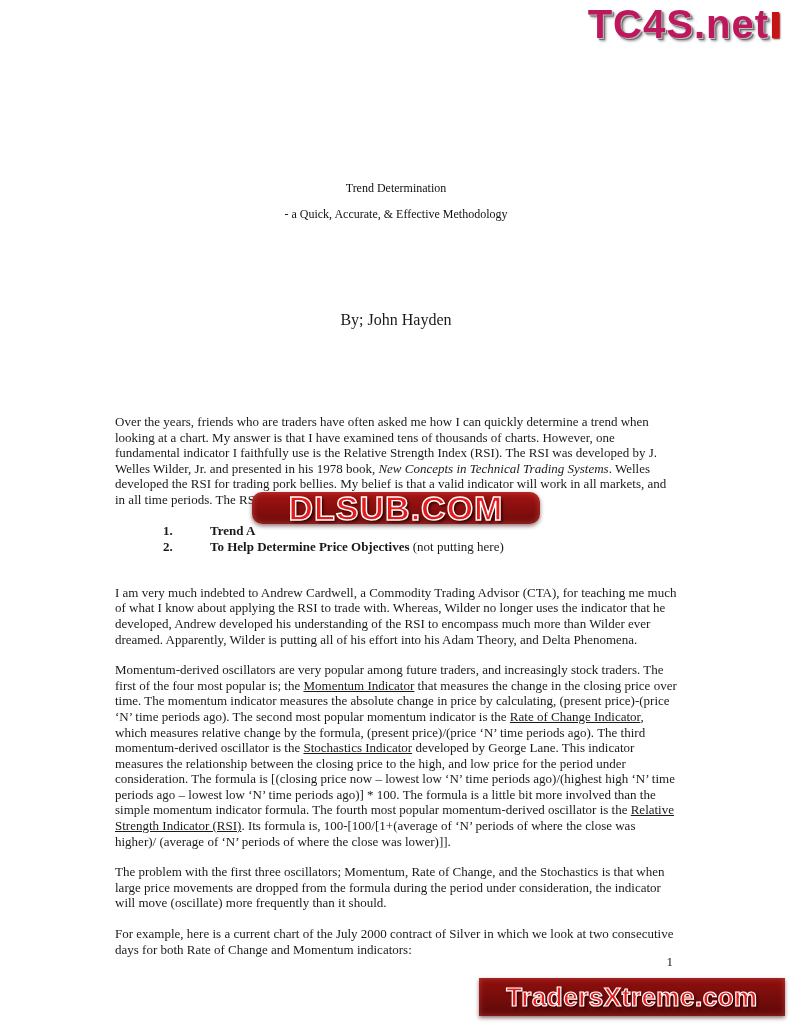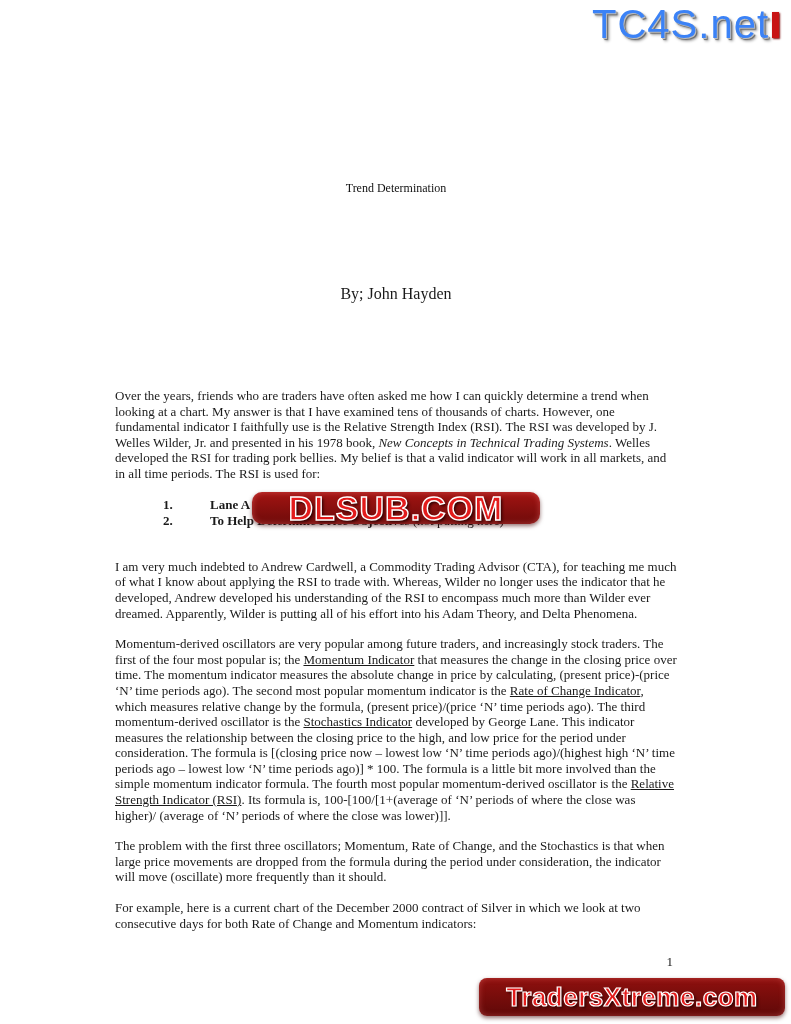--- a/index.html
+++ b/index.html
@@ -10,22 +10,22 @@
     margin:0 auto;
     background:#ffffff;
     overflow:hidden;
     font-family:"Liberation Serif", serif;
     color:#1a1a1a;
   }
   
   .wm-top{
     position:absolute; top:2px; right:12px;
     font-family:"Liberation Sans", sans-serif;
-    font-weight:normal; font-size:40px; letter-spacing:1px;
-    color:#3b82f6;
+    font-weight:bold; font-size:40px; letter-spacing:1px;
+    color:#be185d;
     text-shadow:1px 1px 0 #bdbdbd, 2px 2px 1px #6a6a6a, 3px 3px 3px #9a9a9a;
   }
   .wm-top .red-accent{
     display:inline-block; width:7px; height:26px; margin-left:3px;
     background:#c81414; vertical-align:baseline;
     box-shadow:1px 1px 2px #7a0808;
   }
   .wm-center{
     position:absolute; left:252px; top:492px;
     width:288px; height:32px;
@@ -36,21 +36,21 @@
     font-family:"Liberation Sans", sans-serif;
     font-weight:bold; font-size:34px; letter-spacing:1px;
     color:#e31b1b;
     -webkit-text-stroke:1.4px #ffffff;
     text-shadow:2px 2px 3px #2e0000;
   }
   .wm-bottom{
     position:absolute; right:6px; top:978px;
     width:306px; height:38px;
     background:linear-gradient(#8f100e,#5f0908);
-    border-radius:8px;
+    border-radius:0;
     box-shadow:0 2px 4px rgba(60,0,0,.55), inset 0 0 6px rgba(255,120,120,.4);
     display:flex; align-items:center; justify-content:center;
     font-family:"Liberation Sans", sans-serif;
     font-weight:bold; font-size:26px; letter-spacing:.5px;
     color:#e31b1b;
     -webkit-text-stroke:1.2px #ffffff;
     text-shadow:2px 2px 3px #2e0000;
   }
   
   .doc{
@@ -89,38 +89,39 @@
 
 <div class="page">
 
   <div class="wm-top">
     <span>TC4S.net</span><span class="red-accent"></span>
   </div>
 
   <div class="doc">
     <div class="title">
       <div>Trend Determination</div>
+      <div>- a Quick, Accurate, &amp; Effective Methodology</div>
     </div>
     <div class="byline">By; John Hayden</div>
     <div class="body-blocks">
         <p class="body-p"><span>Over the years, friends who are traders have often asked me how I can quickly determine a trend when looking at a chart. My answer is that I have examined tens of thousands of charts. However, one fundamental indicator I faithfully use is the Relative Strength Index (RSI). The RSI was developed by J. Welles Wilder, Jr. and presented in his 1978 book, </span><span style="font-style: italic;">New Concepts in Technical Trading Systems</span><span>. Welles developed the RSI for trading pork bellies. My belief is that a valid indicator will work in all markets, and in all time periods.  The RSI is used for:</span></p>
         <div class="olist">
           <div class="list-item">
             <span class="list-num">1.</span>
-            <span class="list-body"><span style="font-weight: bold;">Lane A</span></span>
+            <span class="list-body"><span style="font-weight: bold;">Trend A</span></span>
           </div>
           <div class="list-item">
             <span class="list-num">2.</span>
             <span class="list-body"><span style="font-weight: bold; margin-top: 28px;">To Help Determine Price Objectives</span><span> (not putting here)</span></span>
           </div>
         </div>
         <p class="body-p"><span>I am very much indebted to Andrew Cardwell, a Commodity Trading Advisor (CTA), for teaching me much of what I know about applying the RSI to trade with. Whereas, Wilder no longer uses the indicator that he developed, Andrew developed his understanding of the RSI to encompass much more than Wilder ever dreamed. Apparently, Wilder is putting all of his effort into his Adam Theory, and Delta Phenomena.</span></p>
         <p class="body-p"><span>Momentum-derived oscillators are very popular among future traders, and increasingly stock traders. The first of the four most popular is; the </span><span style="text-decoration: underline;">Momentum Indicator</span><span> that measures the change in the closing price over time. The momentum indicator measures the absolute change in price by calculating,  (present price)-(price ‘N’ time periods ago). The second most popular momentum indicator is the </span><span style="text-decoration: underline;">Rate of Change Indicator</span><span>, which measures relative change by the formula, (present price)/(price ‘N’ time periods ago). The third momentum-derived oscillator is the </span><span style="text-decoration: underline;">Stochastics Indicator</span><span> developed by George Lane. This indicator measures the relationship between the closing price to the high, and low price for the period under consideration. The formula is [(closing price now – lowest low ‘N’ time periods ago)/(highest high ‘N’ time periods ago – lowest low ‘N’ time periods ago)] * 100. The formula is a little bit more involved than the simple momentum indicator formula. The fourth most popular momentum-derived oscillator is the </span><span style="text-decoration: underline;">Relative Strength Indicator (RSI)</span><span>. Its formula is, 100-[100/[1+(average of ‘N’ periods of where the close was higher)/ (average of ‘N’ periods of where the close was lower)]].</span></p>
         <p class="body-p"><span>The problem with the first three oscillators; Momentum, Rate of Change, and the Stochastics is that when large price movements are dropped from the formula during the period under consideration, the indicator will move (oscillate) more frequently than it should.</span></p>
-        <p class="body-p"><span>For example, here is a current chart of the December 2000 contract of Silver in which we look at two consecutive days for both Rate of Change and Momentum indicators:</span></p>
+        <p class="body-p"><span>For example, here is a current chart of the July 2000 contract of Silver in which we look at two consecutive days for both Rate of Change and Momentum indicators:</span></p>
       </div>
   </div>
 
   <div class="wm-center">
     <span>DLSUB.COM</span>
   </div>
 
   <div class="page-number">1</div>
 
   <div class="wm-bottom">

